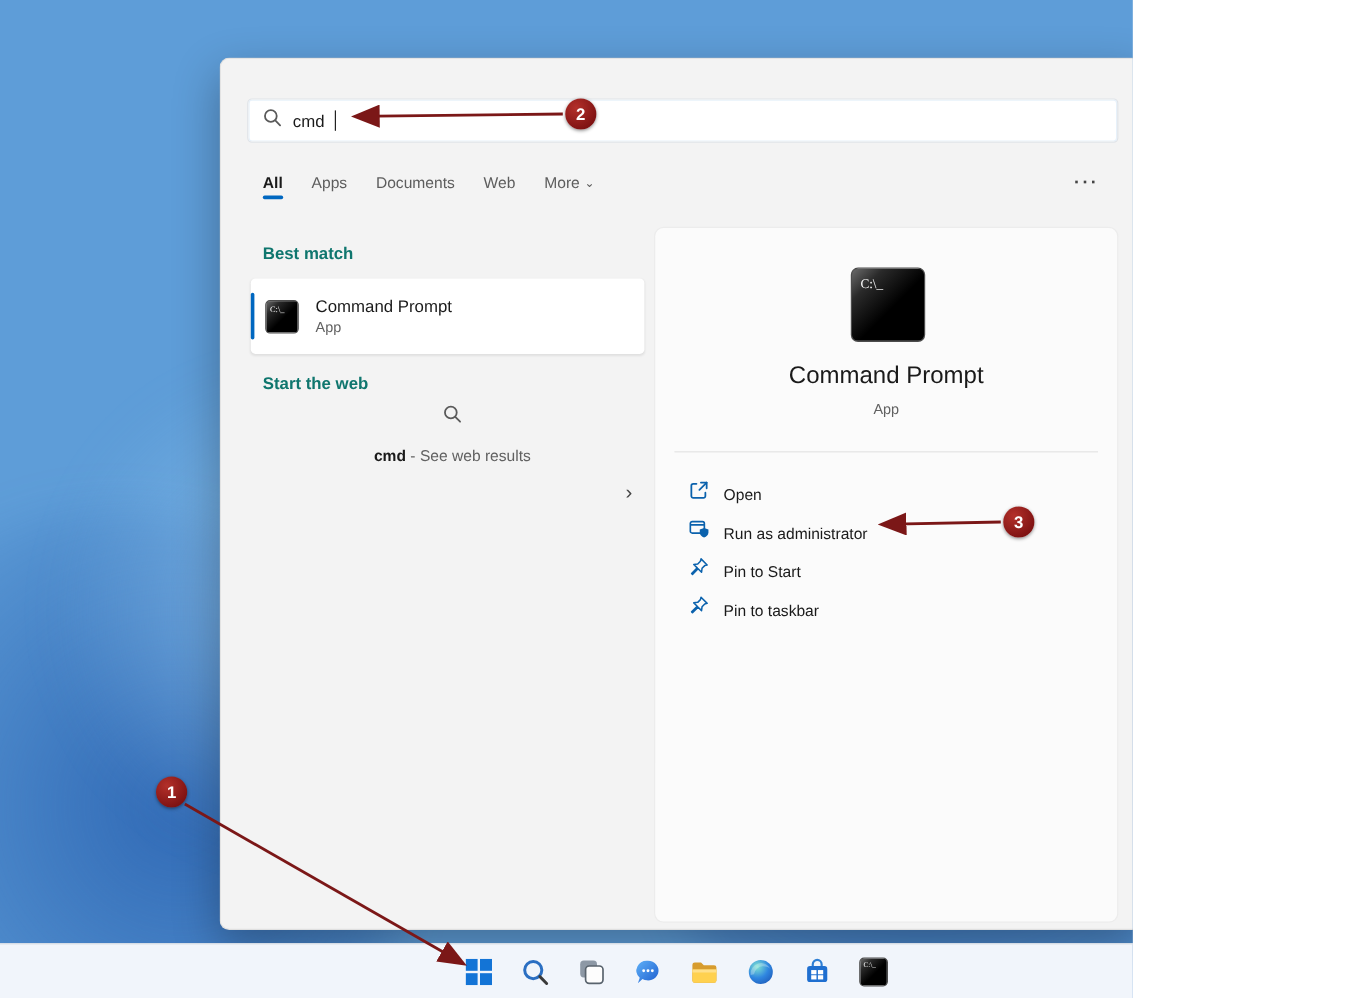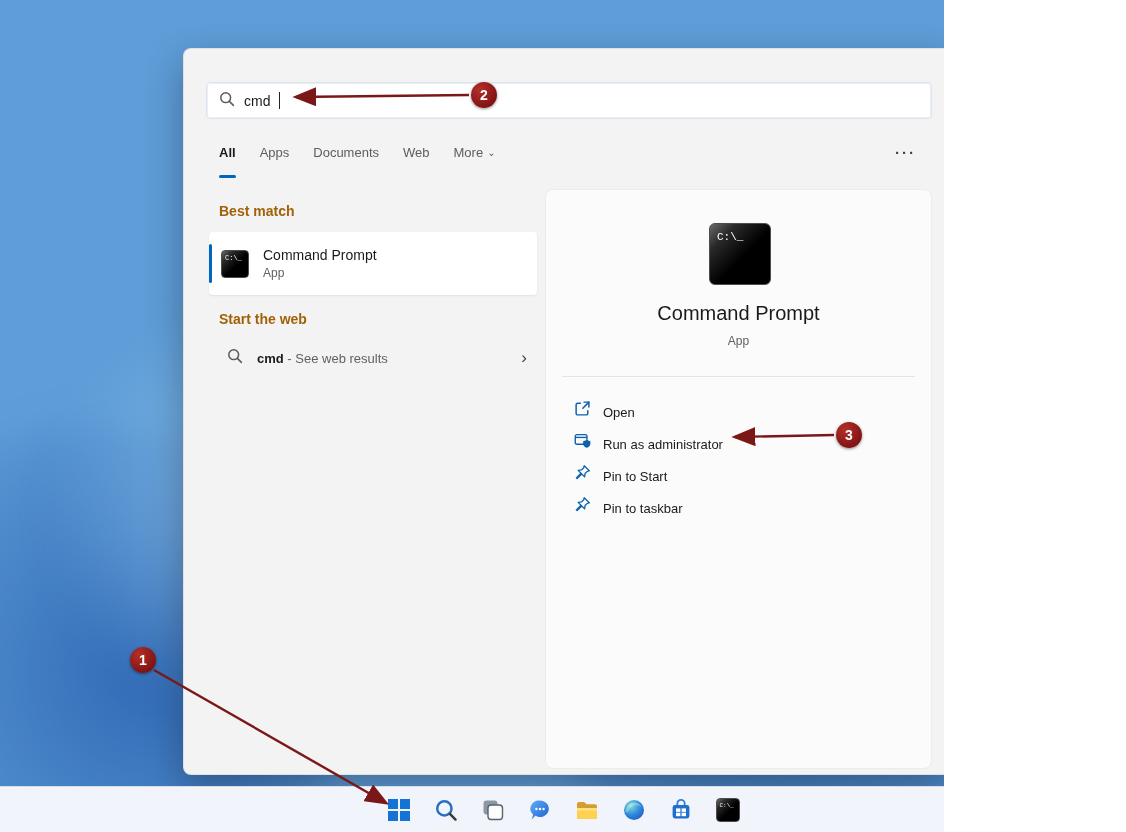--- a/index.html
+++ b/index.html
@@ -30,42 +30,42 @@
   .searchbox{
     position:absolute; left:22px; top:33px; width:726px; height:37px;
     background:#fff; border:1px solid #dfe3e8; border-radius:4px;
     display:flex; align-items:center; padding:0 12px; gap:9px;
     box-shadow:inset 0 0 0 1px rgba(96,160,220,.15);
   }
   .searchbox .query{ font-size:14px; color:#1a1a1a; }
   .caret{ width:1px; height:17px; background:#222; display:inline-block; }
 
   .tabs{ position:absolute; left:35px; top:96px; display:flex; gap:24px; align-items:center; }
-  .tab{ font-size:13px; color:#5d5d5d; padding-bottom:18px; position:relative; cursor:default; display:flex; align-items:center; gap:4px;}
+  .tab{ font-size:13px; color:#5d5d5d; padding-bottom:6px; position:relative; cursor:default; display:flex; align-items:center; gap:4px;}
   .tab.selected{ color:#1a1a1a; font-weight:bold; }
   .tab.selected::after{ content:""; position:absolute; left:0; right:0; bottom:0; height:3px; border-radius:2px; background:#0067c0; }
   .tab .chev{ font-size:10px; color:#5d5d5d; }
   .overflow-dots{ position:absolute; right:36px; top:95px; font-size:15px; letter-spacing:2px; color:#444; font-weight:bold; }
 
-  .section-heading{ position:absolute; font-size:14px; font-weight:bold; color:#a16207; }
+  .section-heading{ position:absolute; font-size:14px; font-weight:bold; color:#0f766e; }
   .h-bestmatch{ left:35px; top:154px; }
   .h-web{ left:35px; top:262px; }
 
   .result-card{
     position:absolute; left:25px; top:183px; width:328px; height:63px;
     background:#fff; border-radius:4px; box-shadow:0 1px 2px rgba(0,0,0,.08);
     display:flex; align-items:center; padding-left:12px; gap:14px;
   }
   .accent-bar{ position:absolute; left:0; top:12px; width:3px; height:39px; background:#0067c0; border-radius:2px; }
   .result-title{ font-size:14px; color:#1a1a1a; }
   .result-sub{ font-size:12px; color:#616161; margin-top:3px; }
 
   .web-row{
     position:absolute; left:25px; top:288px; width:328px; height:42px;
-    display:flex; align-items:center; padding:0 10px 0 18px; gap:14px; border-radius:4px;
+    display:flex; align-items:center; padding:0 10px 0 18px; gap:14px; border-radius:4px;flex-direction:column;
   }
   .web-text{ font-size:13px; }
   .web-text .q{ color:#1a1a1a; font-weight:bold; }
   .web-text .sfx{ color:#616161; }
   .web-chev{ margin-left:auto; font-size:17px; color:#444; }
 
   
   .preview{
     position:absolute; left:361px; top:140px; width:387px; height:580px;
     background:#fbfbfb; border:1px solid #ececec; border-radius:8px;
@@ -75,21 +75,21 @@
   .preview-sub{ position:absolute; top:144px; width:100%; text-align:center; font-size:12px; color:#616161; }
   .divider{ position:absolute; left:16px; right:16px; top:186px; height:1px; background:#e4e4e4; }
   .actions{ position:absolute; left:0; top:198px; width:100%; }
   .action-row{ height:32px; display:flex; align-items:flex-end; gap:12px; padding-left:28px; cursor:default; }
   .action-row span{ font-size:13px; color:#1a1a1a; }
 
   
   .cmd-icon{
     background:linear-gradient(135deg,#6b6b6b 0%,#2a2a2a 22%,#000 55%);
     border:1px solid #4c4c4c; border-radius:4px; color:#fff;
-    font-family:Liberation Mono, monospace; overflow:hidden;
+    font-family:Liberation Serif, serif; overflow:hidden;
   }
   .cmd-sm{ width:28px; height:28px; font-size:7px; padding:3px 0 0 3px; }
   .cmd-lg{ width:62px; height:62px; font-size:11px; padding:7px 0 0 7px; border-radius:6px; }
   .cmd-tb{ width:24px; height:24px; font-size:6px; padding:3px 0 0 3px; }
 
   
   .taskbar{
     position:absolute; left:0; bottom:0; width:1126px; height:46px;
     background:#f1f5fb; border-top:1px solid #d8dde4; z-index:20;
     display:flex; align-items:center; justify-content:center; gap:21px;

